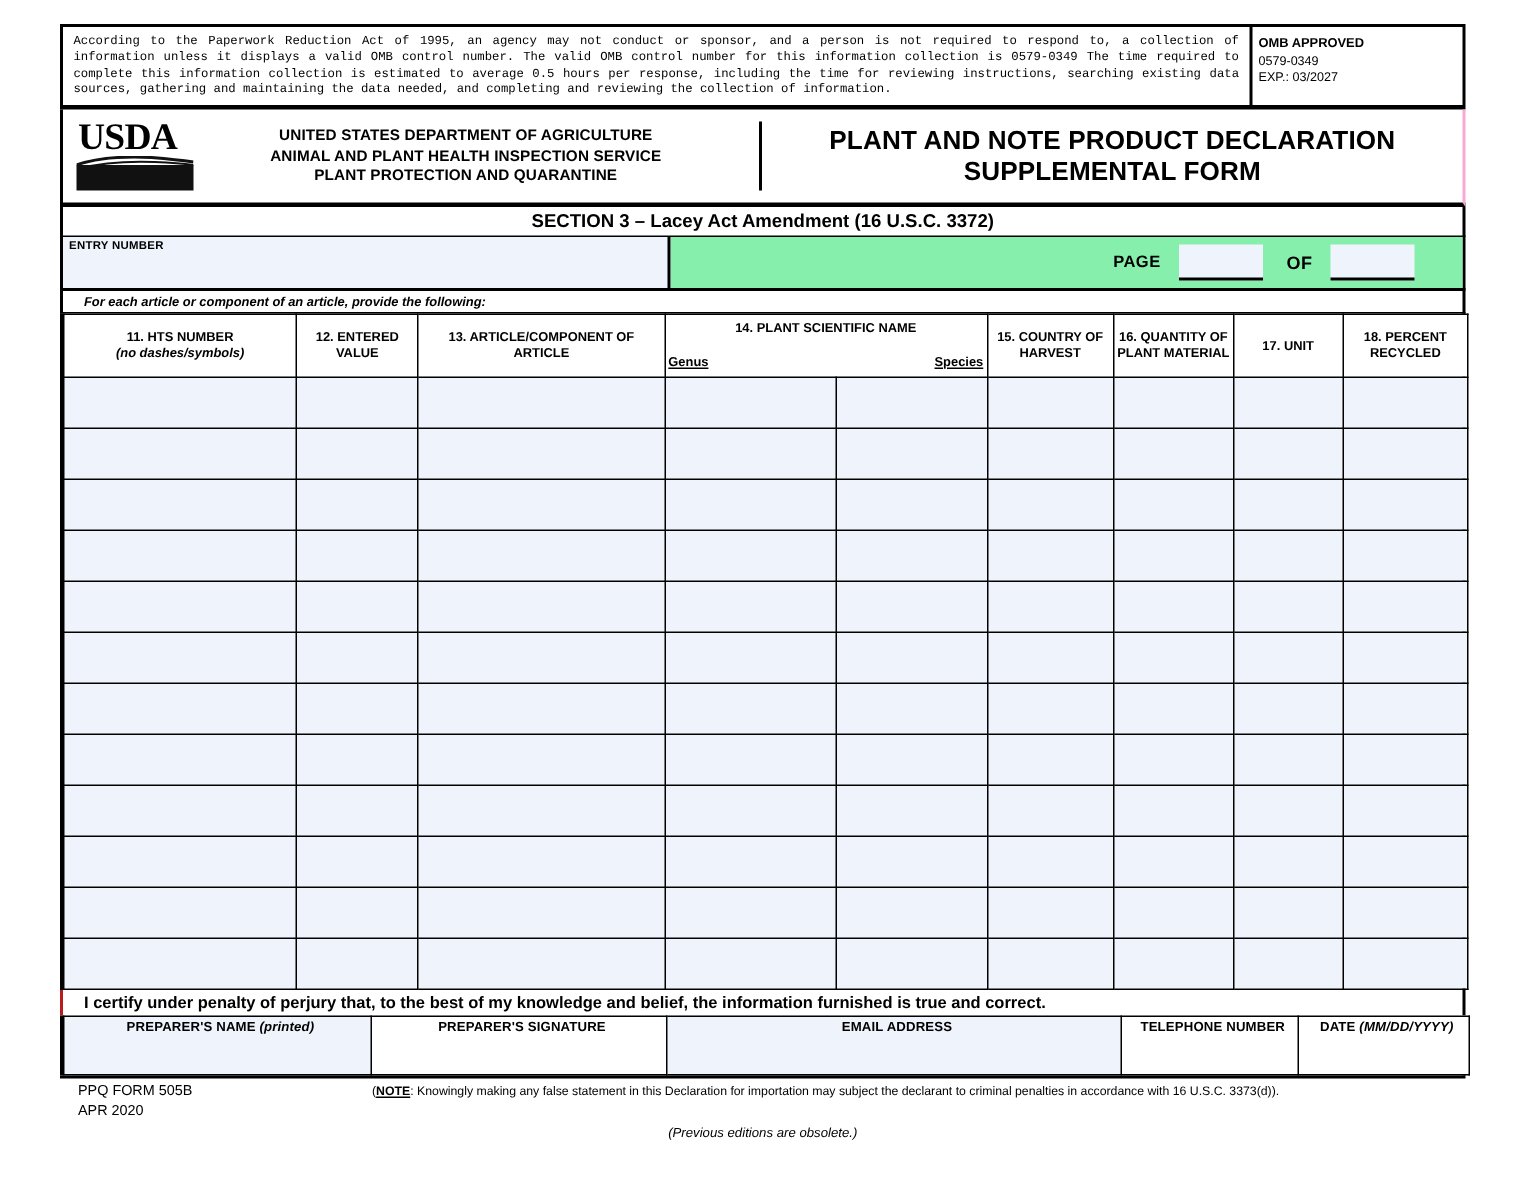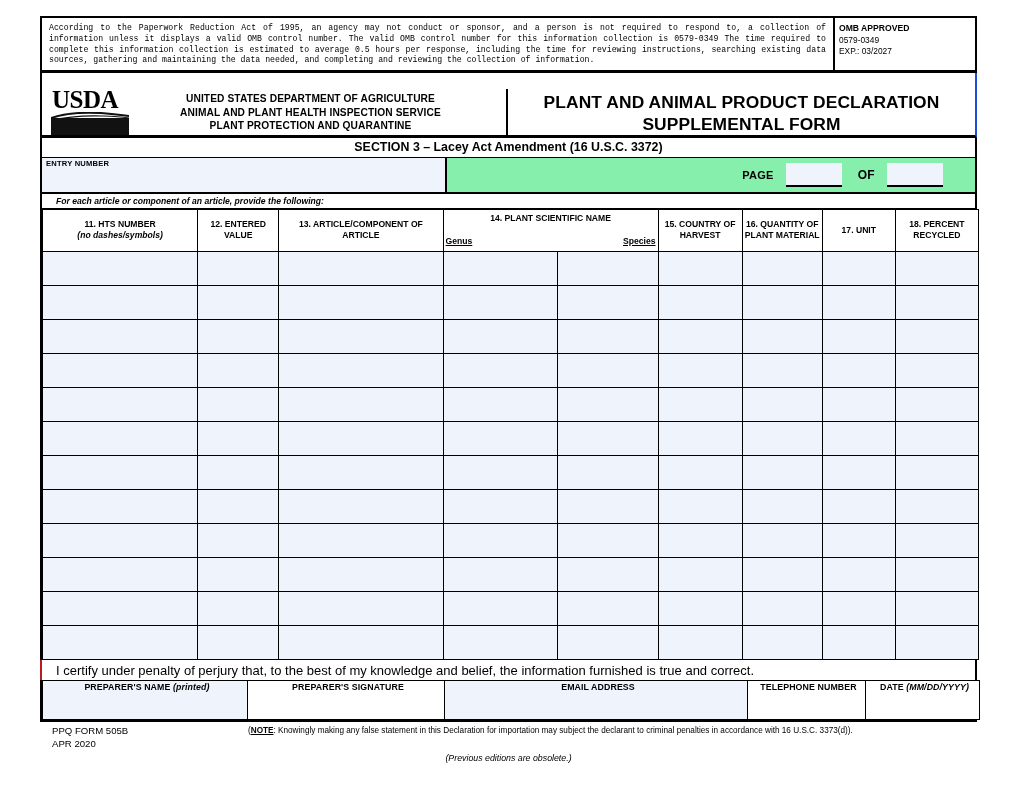--- a/index.html
+++ b/index.html
@@ -50,23 +50,23 @@
     line-height: 1.35;
   }
   .omb-box .ttl {
     font-weight: bold;
     font-size: 8.6px;
   }
 
   
   .agency-row {
     display: flex;
-    align-items: flex-end;
+    align-items: center;
     border-left: 2px solid #000;
-    border-right: 2px solid #1d4ed8;
+    border-right: 2px solid #f9a8d4;
     border-bottom: 3px solid #000;
     height: 62px;
   }
   .agency-left {
     width: 464px;
     display: flex;
     align-items: center;
     border-right: 2px solid #000;
     position: relative;
   }
@@ -235,22 +235,22 @@
     border-top: 1.8px solid #000;
     border-bottom: 1.8px solid #000;
   }
   .grid-wrap {
     border-left: 2px solid #000;
     border-right: 2px solid #000;
   }
 
   
   .certify {
-    font-size: 13px;
-    font-weight: normal;
+    font-size: 11px;
+    font-weight: bold;
     padding: 3px 0 2px 14px;
     border-left: 2px solid #b91c1c;
     border-right: 2px solid #000;
   }
   table.sign {
     border-collapse: collapse;
     width: 937px;
     table-layout: fixed;
   }
   table.sign td {
@@ -329,21 +329,21 @@
           <div class="usda-field"></div>
         </div>
         <div class="agency-names">
           <div>UNITED STATES DEPARTMENT OF AGRICULTURE</div>
           <div>ANIMAL AND PLANT HEALTH INSPECTION SERVICE</div>
           <div>PLANT PROTECTION AND QUARANTINE</div>
         </div>
       </div>
       <div class="form-title">
         <div>
-          <div>PLANT AND ANIMAL PRODUCT DECLARATION</div>
+          <div>PLANT AND NOTE PRODUCT DECLARATION</div>
           <div>SUPPLEMENTAL FORM</div>
         </div>
       </div>
     </div>
 
     <div class="section-bar">SECTION 3 – Lacey Act Amendment (16 U.S.C. 3372)</div>
 
     <div class="entry-row">
       <div class="entry-cell">
         <div class="entry-label">ENTRY NUMBER</div>

